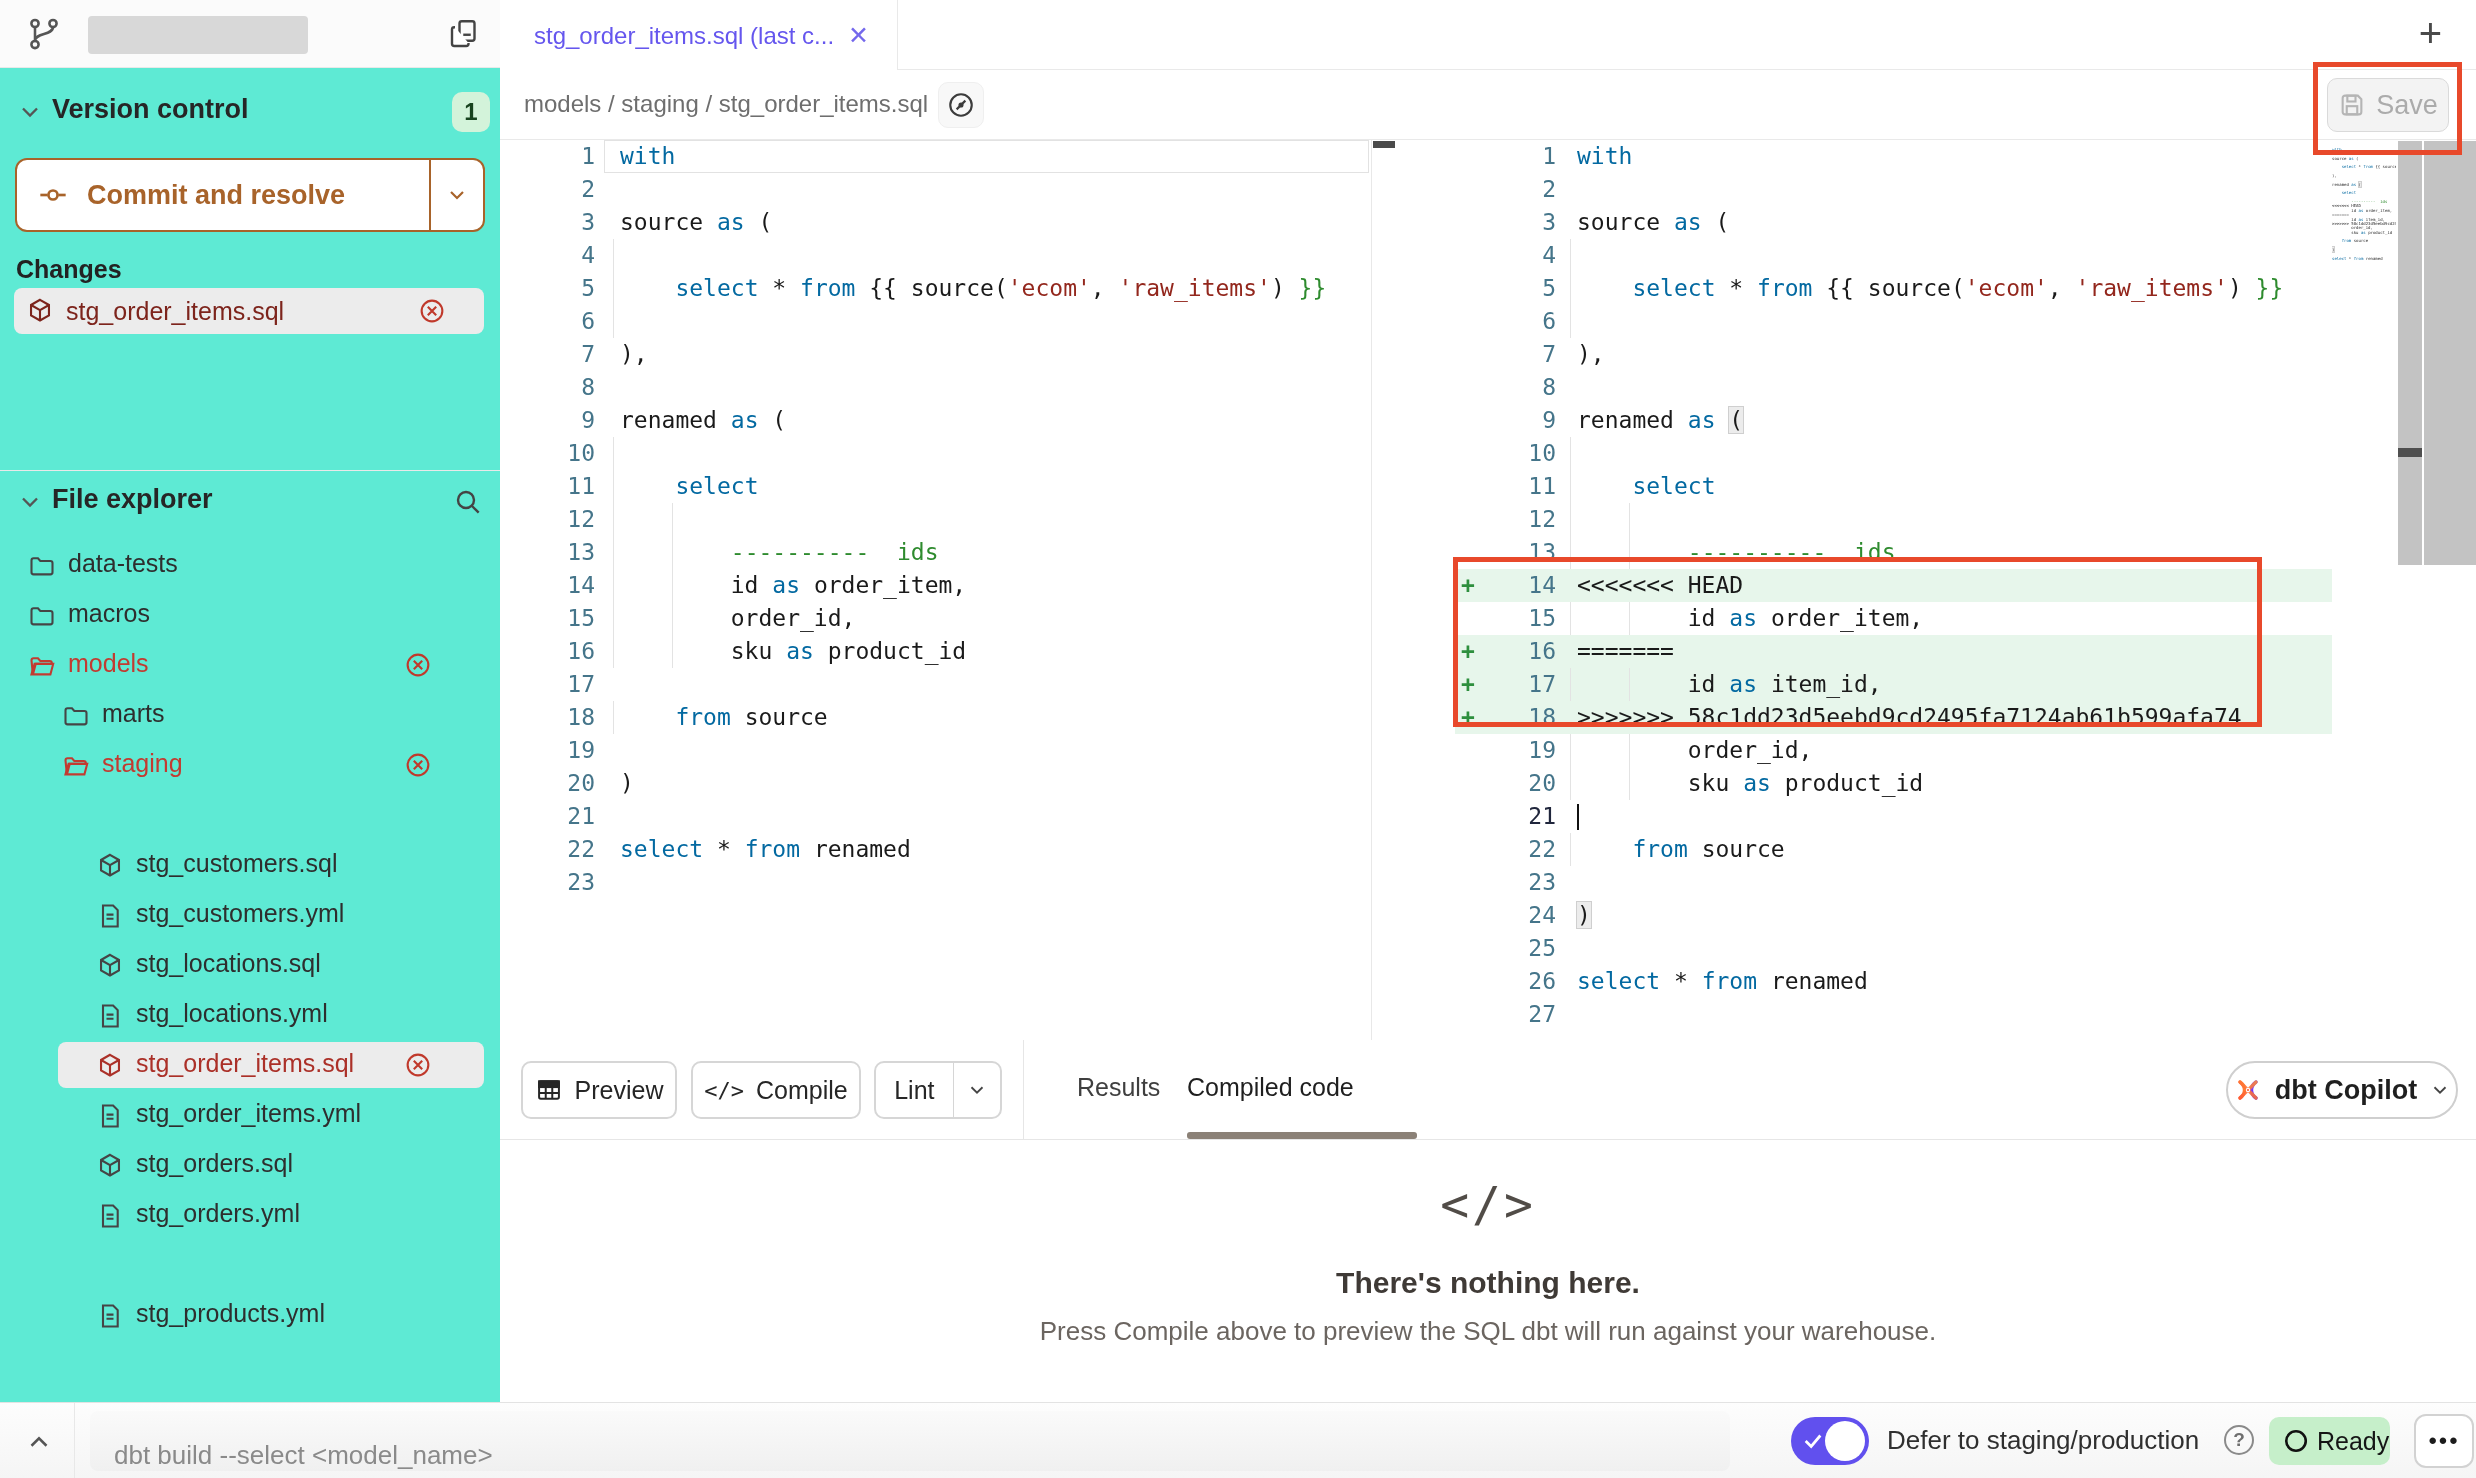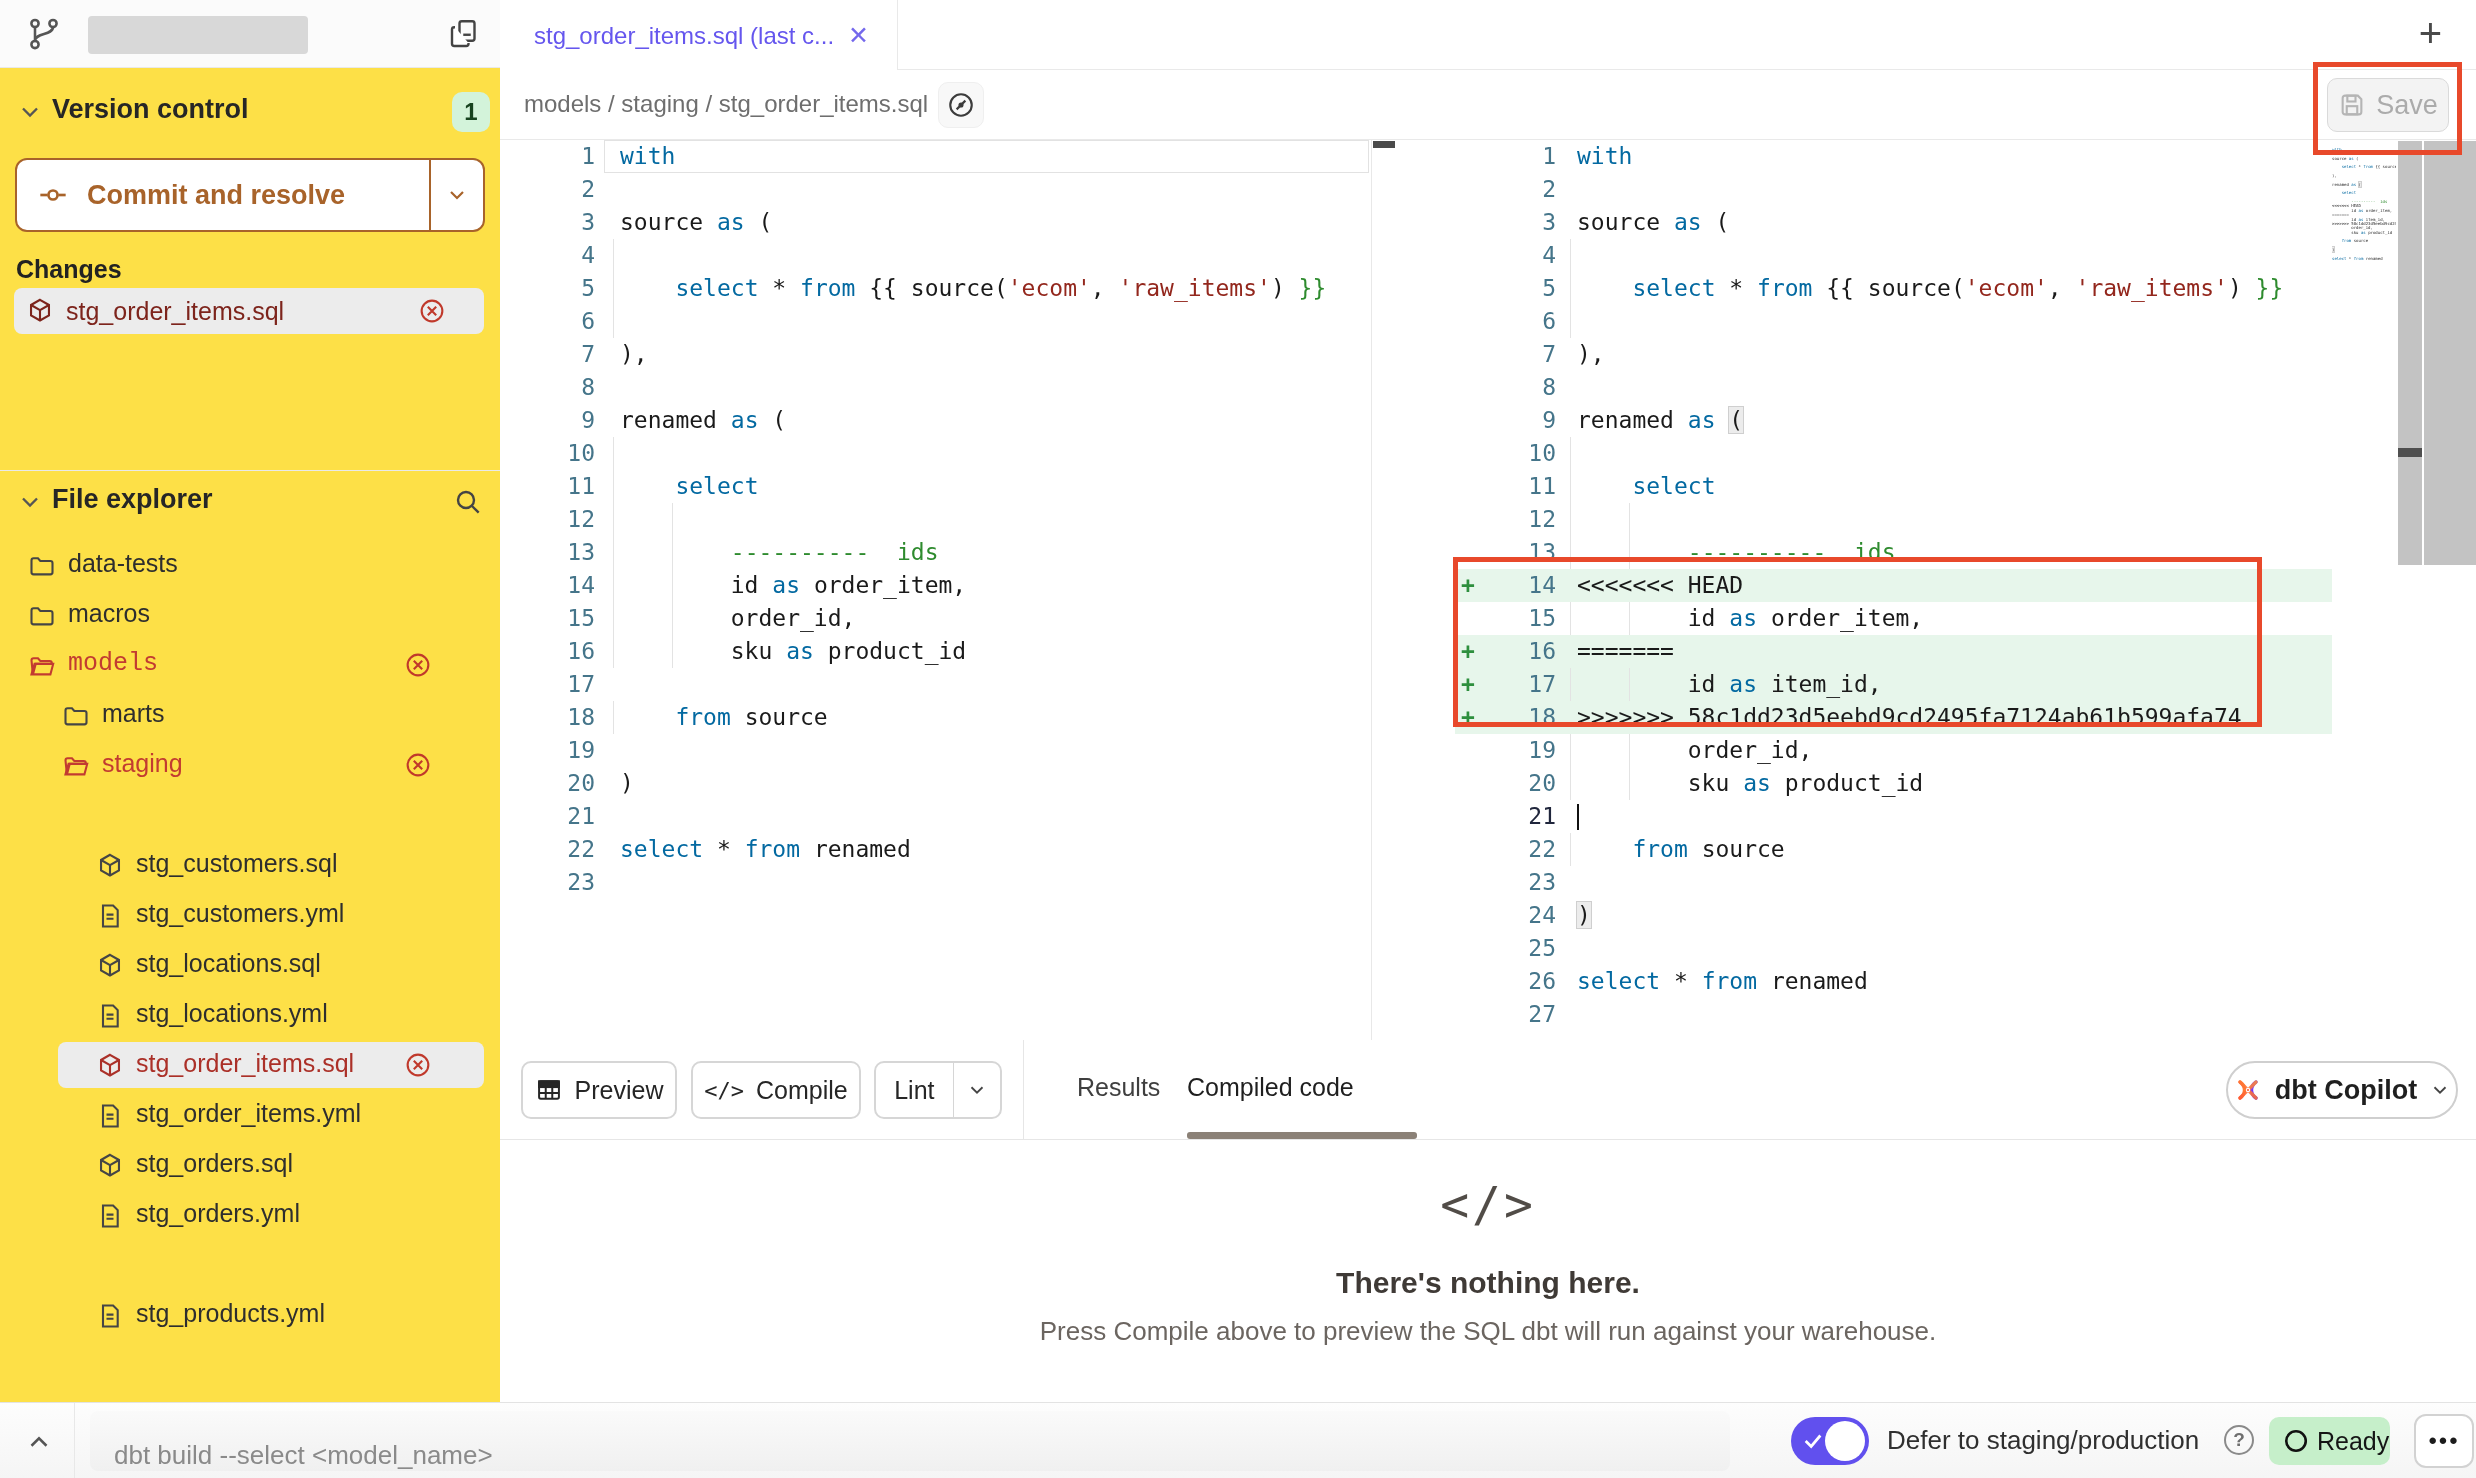--- a/index.html
+++ b/index.html
@@ -3,21 +3,21 @@
 <meta charset="utf-8">
 <style>
   *{margin:0;padding:0;box-sizing:border-box}
   html,body{background:#fff}
   body{width:2476px;height:1478px;font-family:"Liberation Sans",sans-serif;overflow:hidden;color:#2b2b2b}
   #page{position:relative;width:2476px;height:1478px;background:#fff}
   .abs{position:absolute}
   svg{display:block}
 
   
-  #sidebar{left:0;top:0;width:592px;height:1402px;background:#fde047;border-right:1px solid #e6e6e6}
+  #sidebar{left:0;top:0;width:592px;height:1402px;background:#5eead4;border-right:1px solid #e6e6e6}
   #sb-topbar{left:0;top:0;width:500px;height:68px;background:#fbfbfb;border-bottom:1px solid #e9e9e9}
   .pill-redacted{left:88px;top:16px;width:220px;height:38px;background:#d8d8d8;border-radius:4px}
   .sec-title{font-size:27px;font-weight:700;color:#262626}
   #vc-badge{left:452px;top:92px;width:38px;height:40px;background:#d3f3da;border-radius:10px;
             display:flex;align-items:center;justify-content:center;font-size:24px;color:#17431f;font-weight:600}
   #commit-btn{left:15px;top:158px;width:470px;height:74px;border:2px solid #a8632a;border-radius:12px;
               background:#fff;display:flex;align-items:center}
   #commit-btn .lbl{font-size:27px;color:#a8632a;font-weight:600;margin-left:18px}
   #commit-split{position:absolute;right:0;top:0;width:54px;height:100%;border-left:2px solid #a8632a;
                 display:flex;align-items:center;justify-content:center}
@@ -207,21 +207,21 @@
           <span class="flabel" style="left: 68px;">data-tests</span>
         </div>
         <div class="frow" style="top: 50px;">
           <span class="ficon" style="left: 28px;">
             <svg width="28" height="28" viewBox="0 0 20 20" fill="none" stroke="currentColor" stroke-width="1.5">
               <path d="M2.5 6 a1.5 1.5 0 0 1 1.5-1.5 h3.1 l1.7 1.9 h7.2 a1.5 1.5 0 0 1 1.5 1.5 v6.6 a1.5 1.5 0 0 1 -1.5 1.5 h-12 a1.5 1.5 0 0 1 -1.5-1.5 z"></path>
             </svg>
           </span>
           <span class="flabel" style="left: 68px;">macros</span>
         </div>
-        <div class="frow mod" style="top: 100px; font-family: Liberation Mono, monospace;">
+        <div class="frow mod" style="top: 100px;">
           <span class="ficon" style="left: 28px;">
             <svg width="28" height="28" viewBox="0 0 20 20" fill="none" stroke="currentColor" stroke-width="1.5">
               <path d="M2.5 6 a1.5 1.5 0 0 1 1.5-1.5 h3.1 l1.7 1.9 h6.7 a1.5 1.5 0 0 1 1.5 1.5 v.6 h-11.5 l-2 7.5 z"></path>
               <path d="M2.5 16 l2.2-7.5 h13.3 l-2 7.5 z"></path>
             </svg>
           </span>
           <span class="flabel" style="left: 68px;">models</span>
           <span class="xic">
             <svg width="28" height="28" viewBox="0 0 20 20" fill="none" stroke="#c0392b" stroke-width="1.5">
               <circle cx="10" cy="10" r="7.4"></circle>

